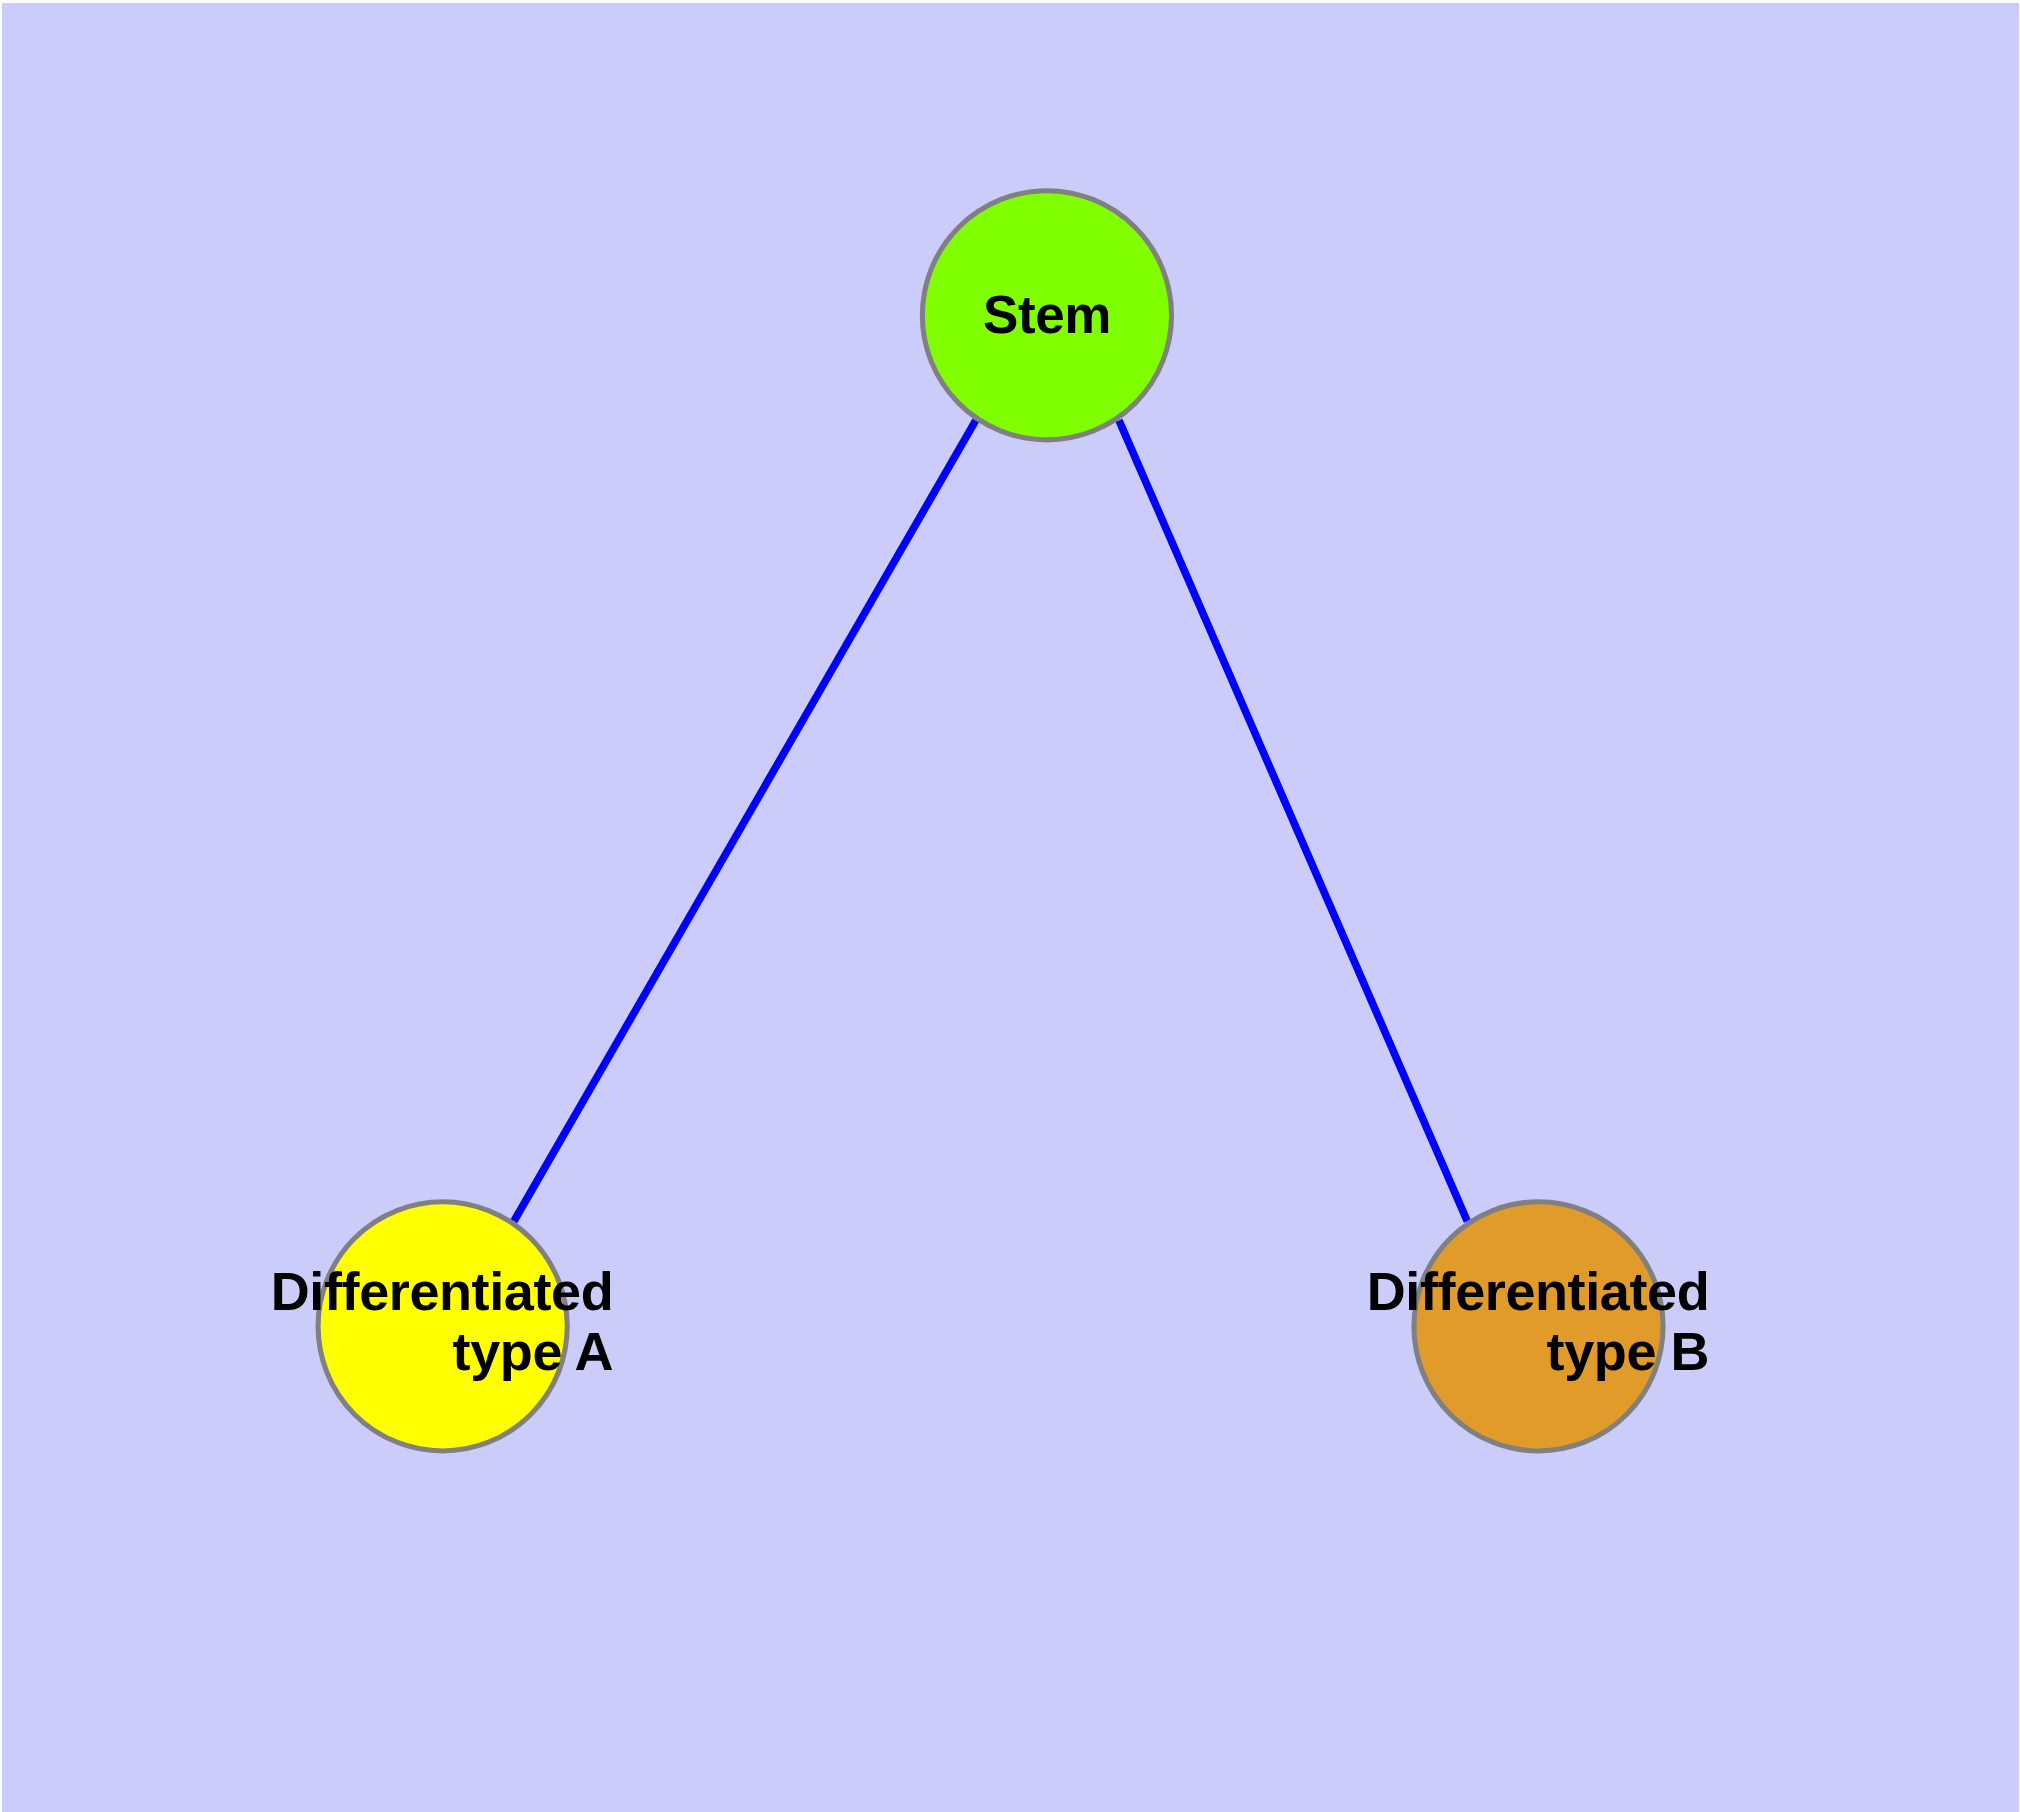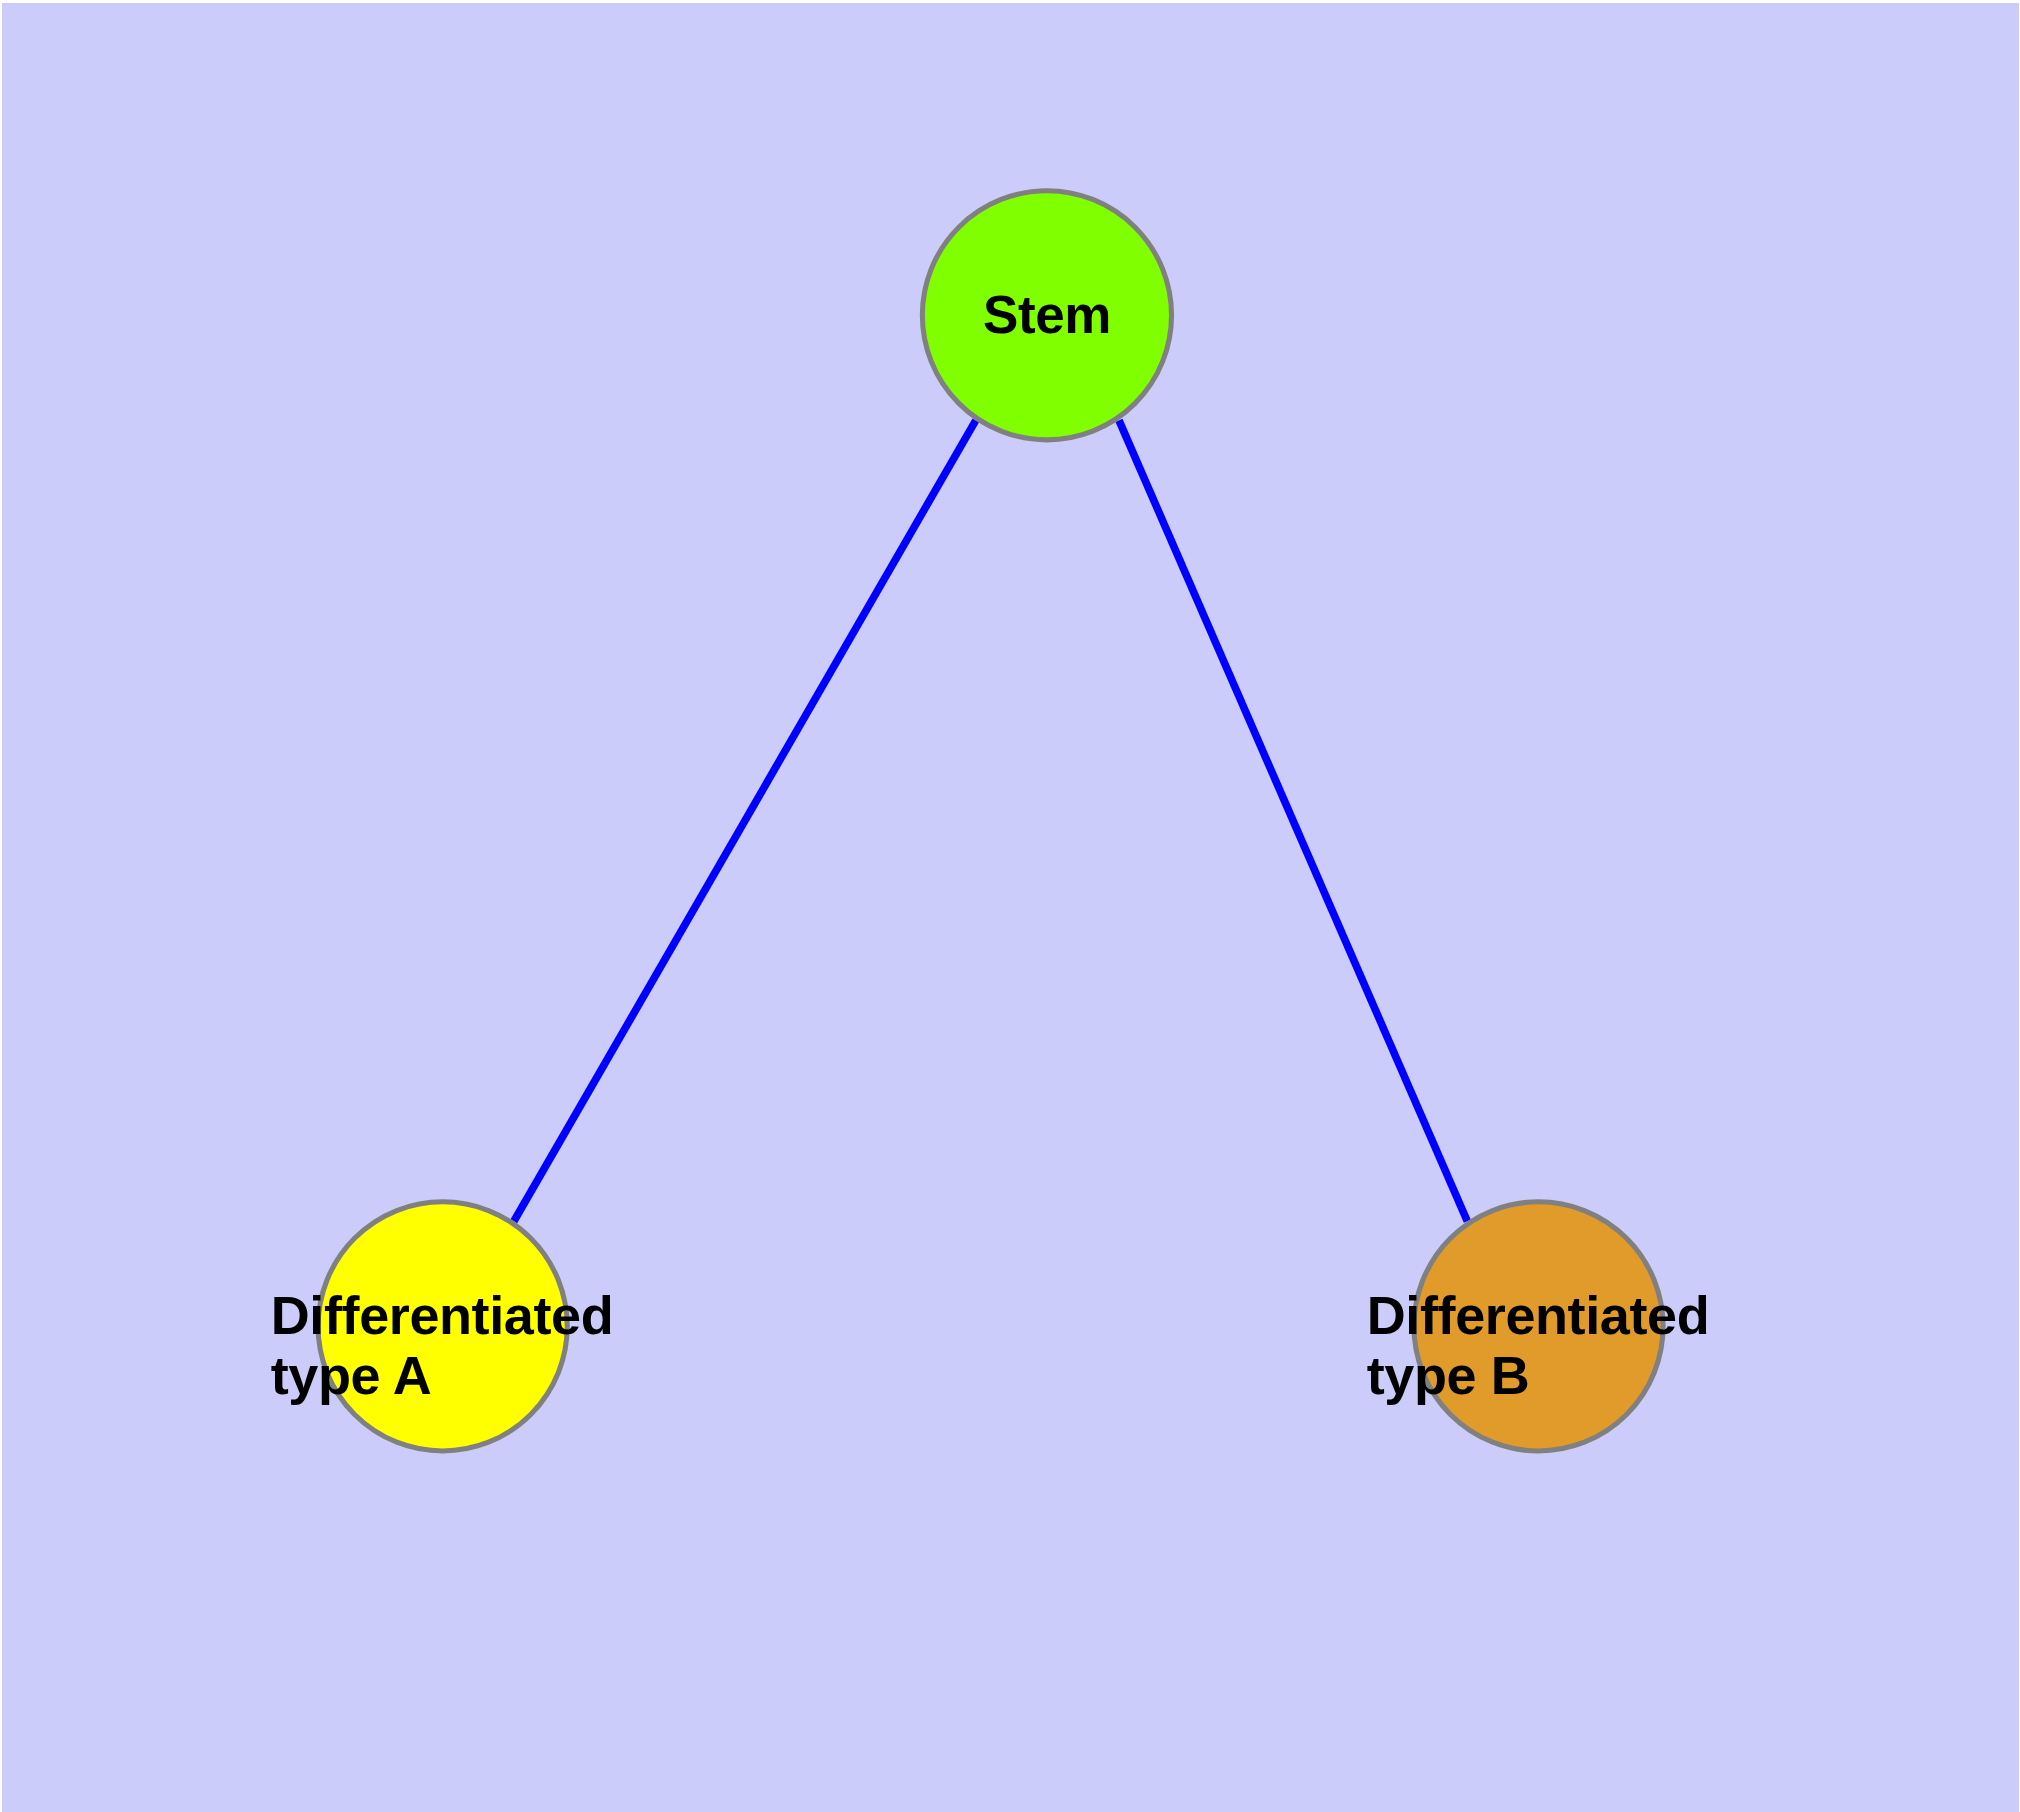--- a/index.html
+++ b/index.html
@@ -27,31 +27,31 @@
     position: absolute;
     left: 0;
     top: 0;
     width: 2021px;
     height: 1812px;
     display: block;
   }
   .node-label {
     position: absolute;
     transform: translate(-50%, -50%);
-    text-align: left;
+    text-align: right;
     color: #000000;
     font-weight: bold;
     font-family: "Liberation Sans", sans-serif;
     white-space: pre;
     line-height: 1.12;
     letter-spacing: -0.4px;
     pointer-events: none;
   }
   .label-stem { font-size: 53px; }
-  .label-diff { font-size: 54px; margin-top: 24px; }
+  .label-diff { font-size: 54px; }
 </style>
 </head>
 <body>
 
 <div id="canvas">
 
   <div id="plot-area" style="background: rgb(204, 204, 250);"></div>
 
   <svg id="graph-svg" viewBox="0 0 2384 2138" xmlns="http://www.w3.org/2000/svg">
 

